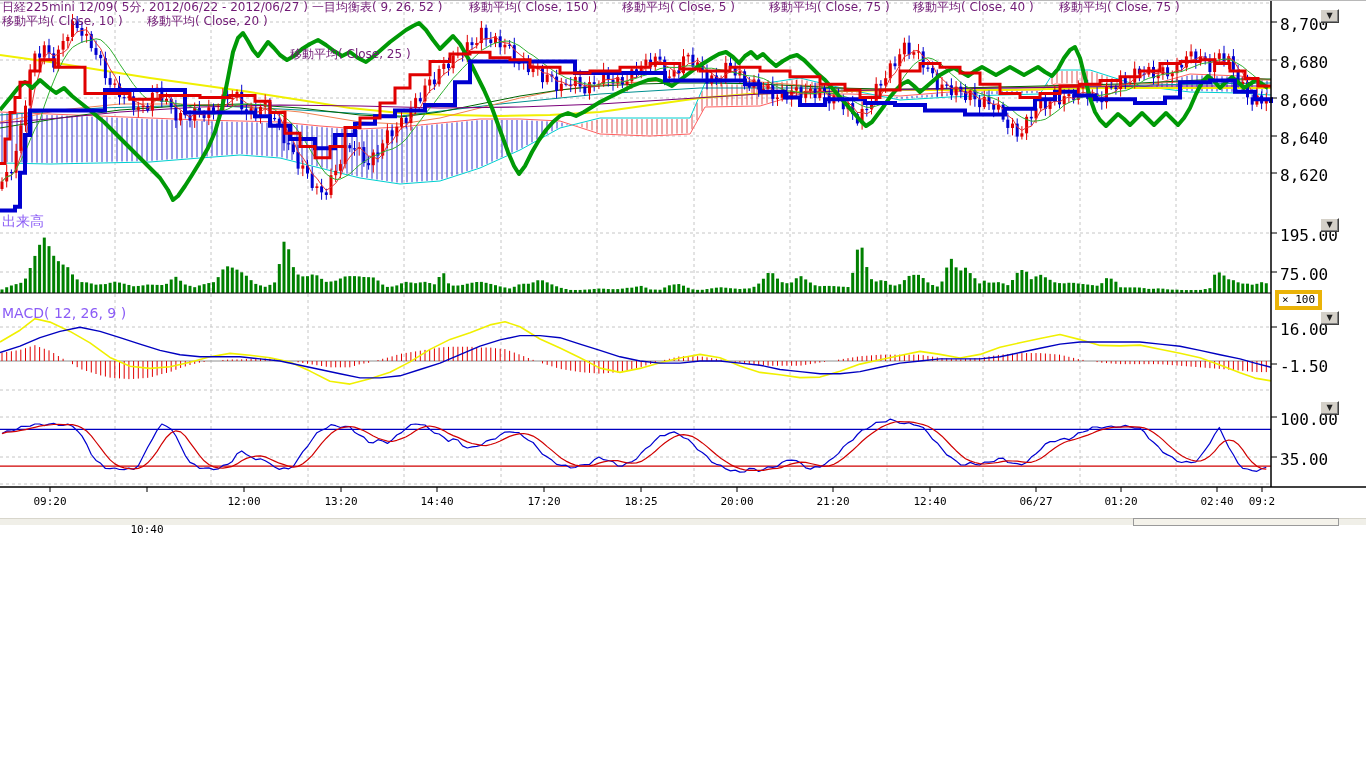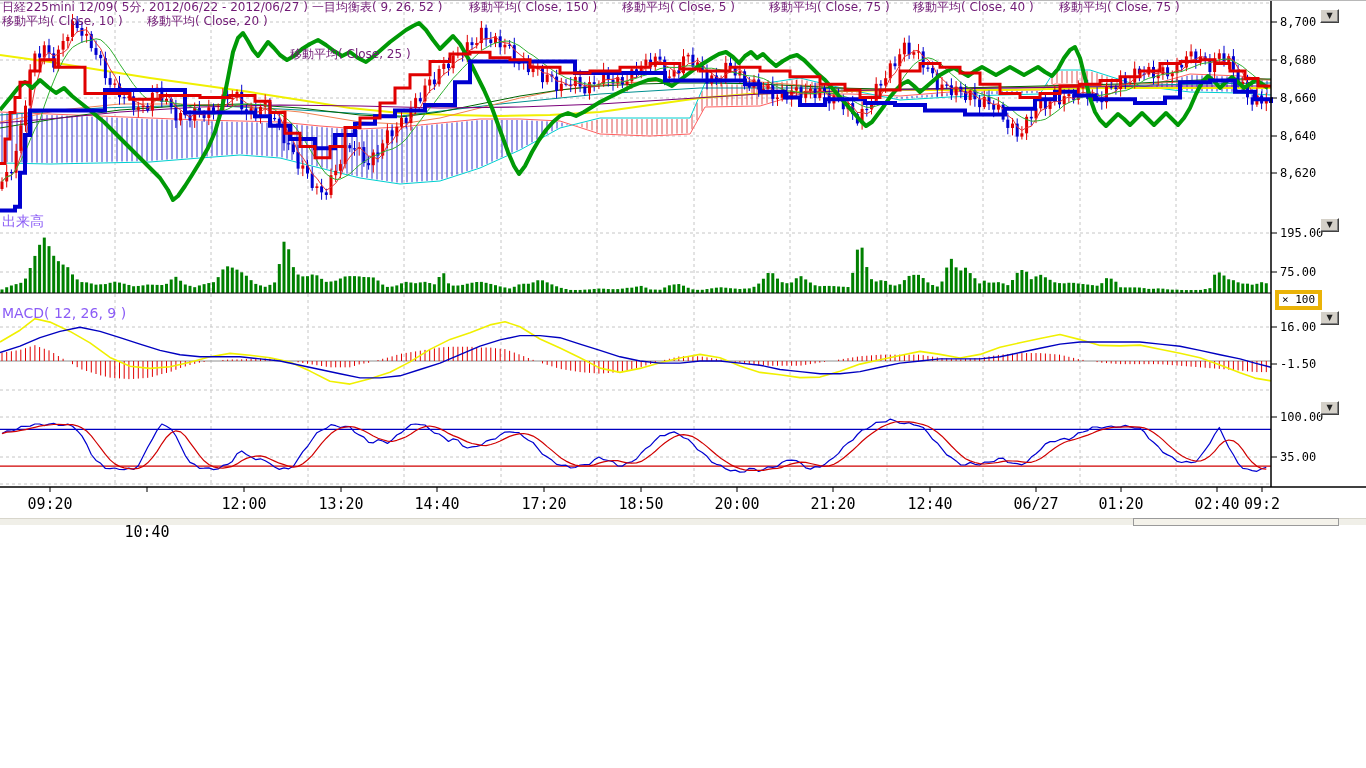--- a/index.html
+++ b/index.html
@@ -2,23 +2,23 @@
 <html><head>
 <meta charset="utf-8">
 <style>
   html,body{margin:0;padding:0;background:#fff;}
   .screen{position:relative;width:1366px;height:768px;background:#ffffff;overflow:hidden;
           font-family:"DejaVu Sans",sans-serif;}
   #chart-svg{position:absolute;left:0;top:0;}
   .hlabel{position:absolute;font-size:12px;line-height:13px;color:#701a75;white-space:nowrap;
           font-family:"DejaVu Sans",sans-serif;}
   .pane-label{position:absolute;font-size:14px;color:#8b5cf6;white-space:nowrap;}
-  .ylabel{position:absolute;font-size:12px;color:#000;white-space:nowrap;
+  .ylabel{position:absolute;font-size:16px;color:#000;white-space:nowrap;
           font-family:"DejaVu Sans Mono",monospace;text-align:right;}
-  .xlabel{position:absolute;font-size:15px;color:#000;white-space:nowrap;transform:translateX(-50%);
+  .xlabel{position:absolute;font-size:11px;color:#000;white-space:nowrap;transform:translateX(-50%);
           font-family:"DejaVu Sans Mono",monospace;}
   .mult-box{position:absolute;font-size:11px;color:#000;border:4px solid #eab308;background:#fff;
             padding:0 3px;font-family:"DejaVu Sans Mono",monospace;line-height:12px;}
   .dd-btn{position:absolute;width:17px;height:12px;background:#d4d0c8;
           border-top:1px solid #ffffff;border-left:1px solid #ffffff;
           border-right:1px solid #404040;border-bottom:1px solid #404040;
           box-shadow:inset -1px -1px 0 #808080;
           font-size:8px;line-height:11px;text-align:center;color:#222;cursor:pointer;}
   .scroll-track{position:absolute;background:#f0efe8;border-top:1px solid #d8d6cc;}
   .scroll-thumb{position:absolute;background:#f4f2ea;border:1px solid #9a9a9a;cursor:pointer;}
@@ -1440,21 +1440,21 @@
       <div class="ylabel" style="left: 1280px; top: 410px;">100.00</div>
       <div class="ylabel" style="left: 1280px; top: 450px;">35.00</div>
     </div>
   <div id="xlabels">
       <div class="xlabel" style="left: 50px; top: 495px;">09:20</div>
       <div class="xlabel" style="left: 147px; top: 495px; margin-top: 28px;">10:40</div>
       <div class="xlabel" style="left: 244px; top: 495px;">12:00</div>
       <div class="xlabel" style="left: 341px; top: 495px;">13:20</div>
       <div class="xlabel" style="left: 437px; top: 495px;">14:40</div>
       <div class="xlabel" style="left: 544px; top: 495px;">17:20</div>
-      <div class="xlabel" style="left: 641px; top: 495px;">18:50</div>
+      <div class="xlabel" style="left: 641px; top: 495px;">18:25</div>
       <div class="xlabel" style="left: 737px; top: 495px;">20:00</div>
       <div class="xlabel" style="left: 833px; top: 495px;">21:20</div>
       <div class="xlabel" style="left: 930px; top: 495px;">12:40</div>
       <div class="xlabel" style="left: 1036px; top: 495px;">06/27</div>
       <div class="xlabel" style="left: 1121px; top: 495px;">01:20</div>
       <div class="xlabel" style="left: 1217px; top: 495px;">02:40</div>
       <div class="xlabel" style="left: 1262px; top: 495px;">09:2</div>
     </div>
   <div id="buttons">
       <div class="dd-btn" style="left: 1320px; top: 9px;">▼</div>

